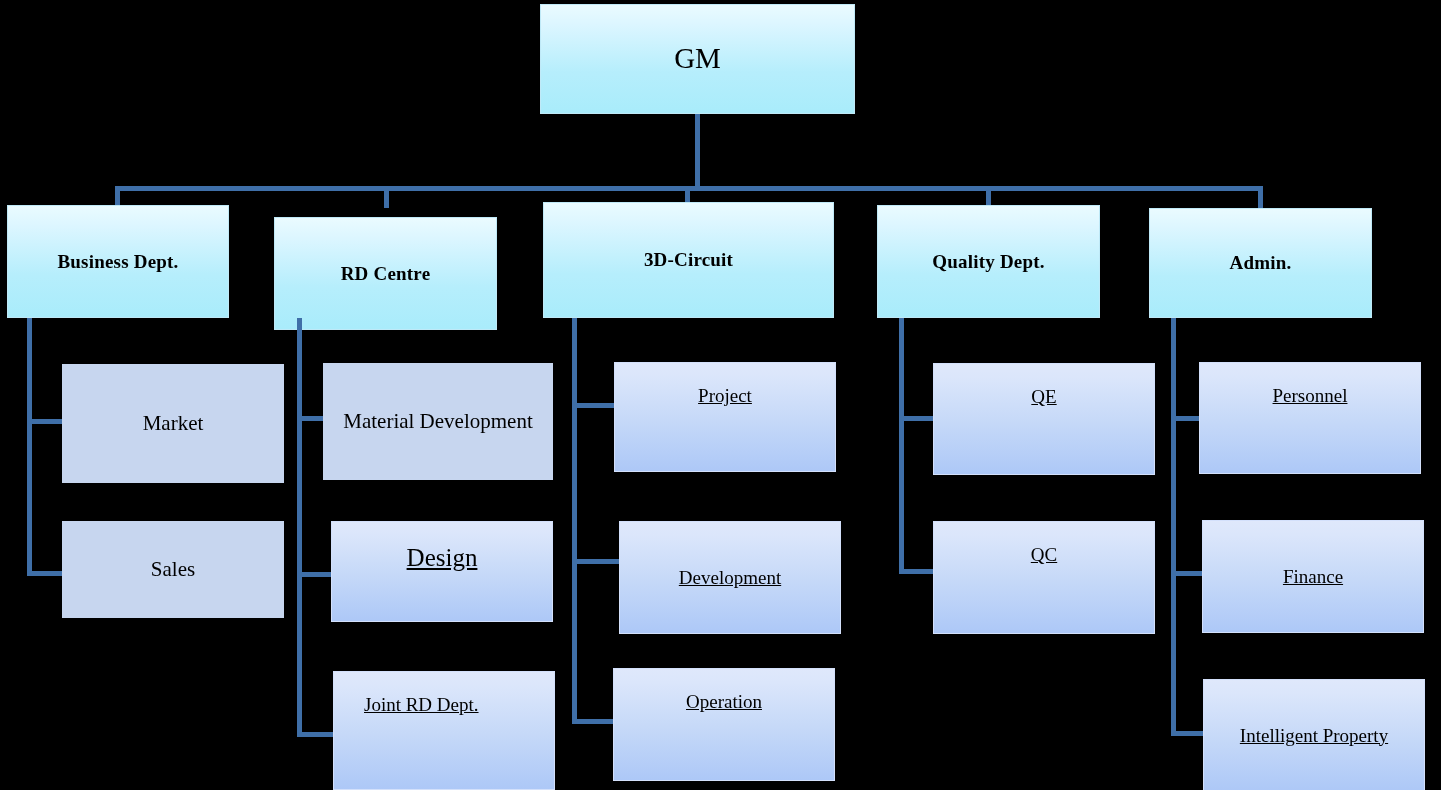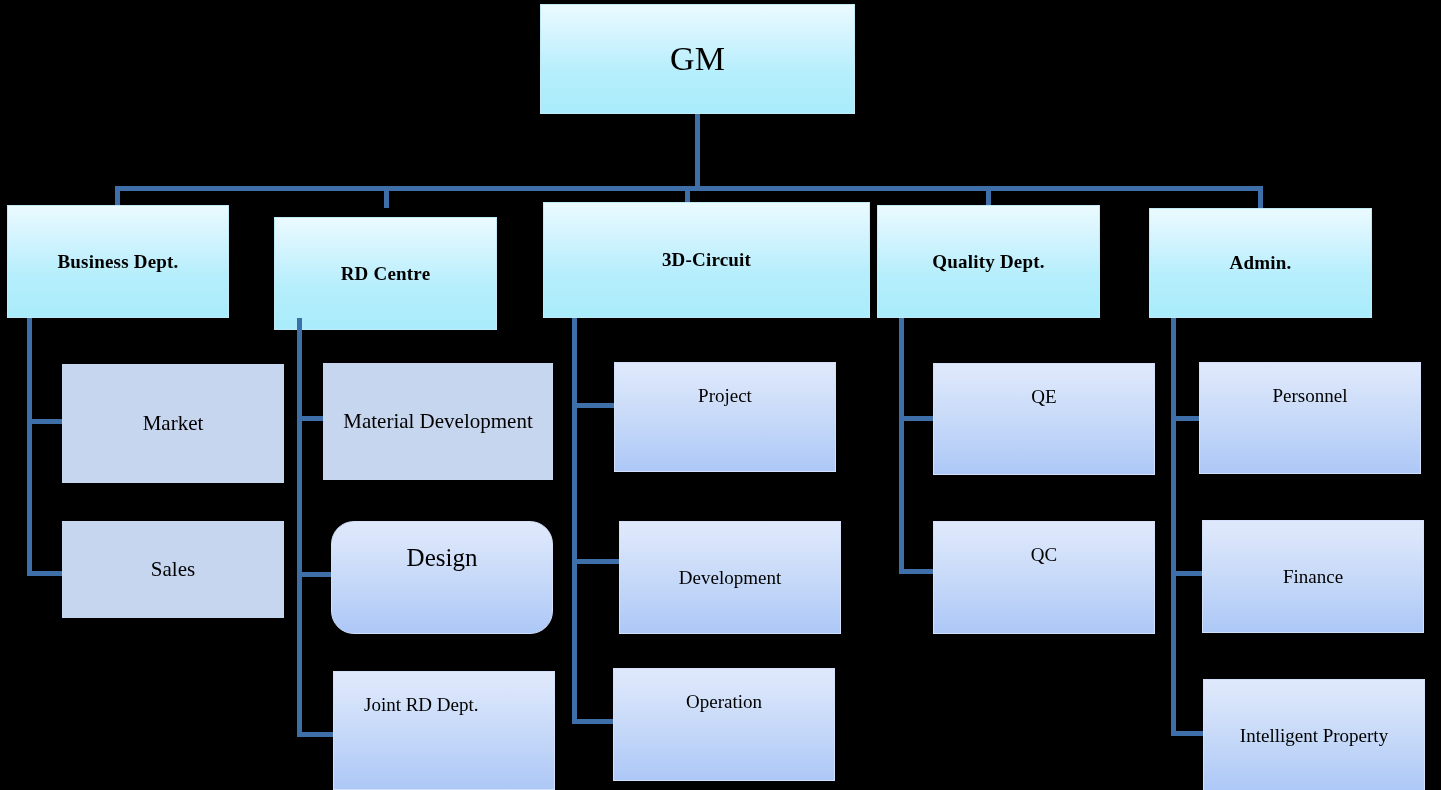--- a/index.html
+++ b/index.html
@@ -36,41 +36,42 @@
     line-height: 1.15;
     border: 1px solid rgba(120,160,200,0.55);
   }
 
   
   .node.cyan {
     background: linear-gradient(to bottom, #eafbff 0%, #dcf6ff 18%, #b6eefc 62%, #a9ecfb 100%);
     border-color: #bfe9f7;
   }
   .node.root {
-    font-size: 34px;
+    font-size: 29px;
     font-weight: normal;
   }
   .node.dept {
     font-size: 19px;
     font-weight: bold;
     letter-spacing: 0.2px;
   }
 
   
   .node.flat {
     background: #c7d6ef;
     border-color: #c7d6ef;
     font-size: 21px;
   }
 
   
   .node.grad {
     background: linear-gradient(to bottom, #dfe8fb 0%, #dbe6fb 12%, #c6d9f8 52%, #adc8f7 100%);
     border-color: #d3e0fb;
     font-size: 19px;
+    text-decoration: underline;
   }
 
   
   .node.tx-left   { justify-content: flex-start; padding-left: 30px; text-align: left; }
   .node.ty-top    { align-items: flex-start; padding-top: 22px; }
   .lbl { display: block; width: 100%; }
   .node.tx-left .lbl { text-align: left; }
   .node .lbl.big { font-size: 25px; }
 </style>
 </head>
@@ -93,21 +94,21 @@
   <div class="conn conn-v" style="left:1258px; top:186px; width:5px; height:22px;"></div>
 
   <div class="node cyan dept" style="left:7px; top:205px; width:222px; height:113px;">
     <span class="lbl">Business Dept.</span>
   </div>
 
   <div class="node cyan dept" style="left:274px; top:205px; width:223px; height:113px;margin-top:12px;">
     <span class="lbl">RD Centre</span>
   </div>
 
-  <div class="node cyan dept" style="left:543px; top:202px; width:327px; height:116px;">
+  <div class="node cyan dept" style="left:543px; top:202px; width:291px; height:116px;">
     <span class="lbl">3D-Circuit</span>
   </div>
 
   <div class="node cyan dept" style="left:1149px; top:208px; width:223px; height:110px;">
     <span class="lbl">Admin.</span>
   </div>
 
   <div class="node cyan dept" style="left:877px; top:205px; width:223px; height:113px;">
     <span class="lbl">Quality Dept.</span>
   </div>
@@ -124,21 +125,21 @@
   </div>
 
   <div class="conn conn-v" style="left:297px; top:318px; width:5px; height:419px;"></div>
   <div class="conn conn-h" style="left:297px; top:416px; width:28px; height:5px;"></div>
   <div class="conn conn-h" style="left:297px; top:572px; width:36px; height:5px;"></div>
   <div class="conn conn-h" style="left:297px; top:732px; width:36px; height:5px;"></div>
 
   <div class="node flat" style="left:323px; top:363px; width:230px; height:117px;">
     <span class="lbl">Material Development</span>
   </div>
-  <div class="node grad ty-top" style="left:331px; top:521px; width:222px; height:113px;border-radius:23px;">
+  <div class="node grad ty-top" style="left:331px; top:521px; width:222px; height:101px;">
     <span class="lbl big">Design</span>
   </div>
   <div class="node grad tx-left ty-top" style="left:333px; top:671px; width:222px; height:119px;">
     <span class="lbl">Joint RD Dept.</span>
   </div>
 
   <div class="conn conn-v" style="left:572px; top:318px; width:5px; height:406px;"></div>
   <div class="conn conn-h" style="left:572px; top:403px; width:44px; height:5px;"></div>
   <div class="conn conn-h" style="left:572px; top:559px; width:48px; height:5px;"></div>
   <div class="conn conn-h" style="left:572px; top:719px; width:42px; height:5px;"></div>

